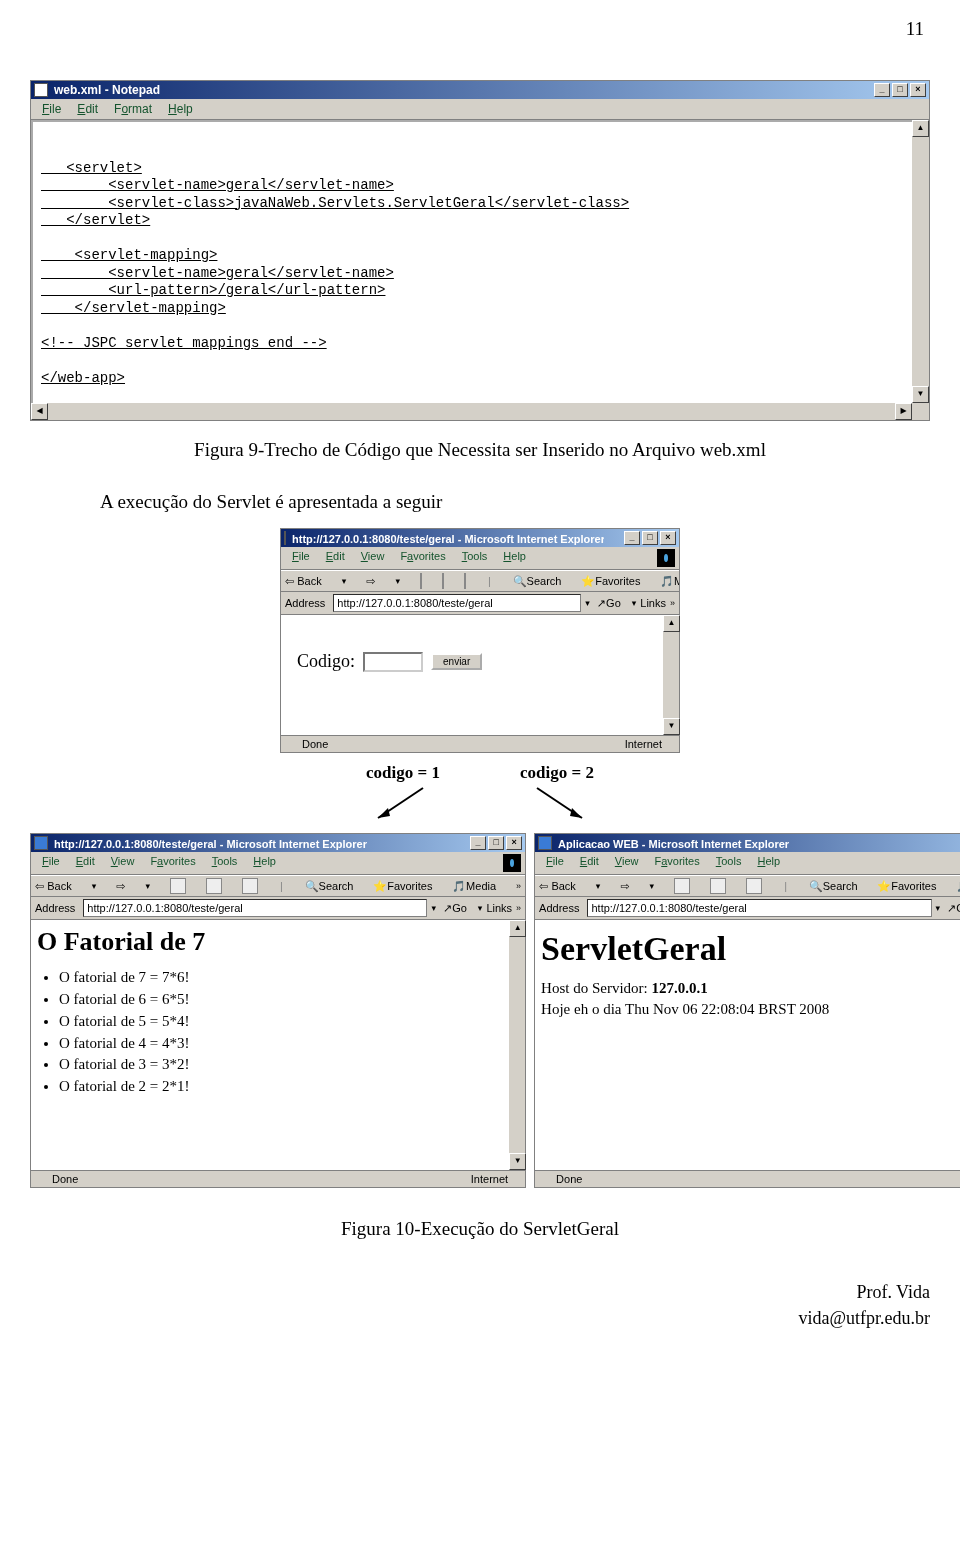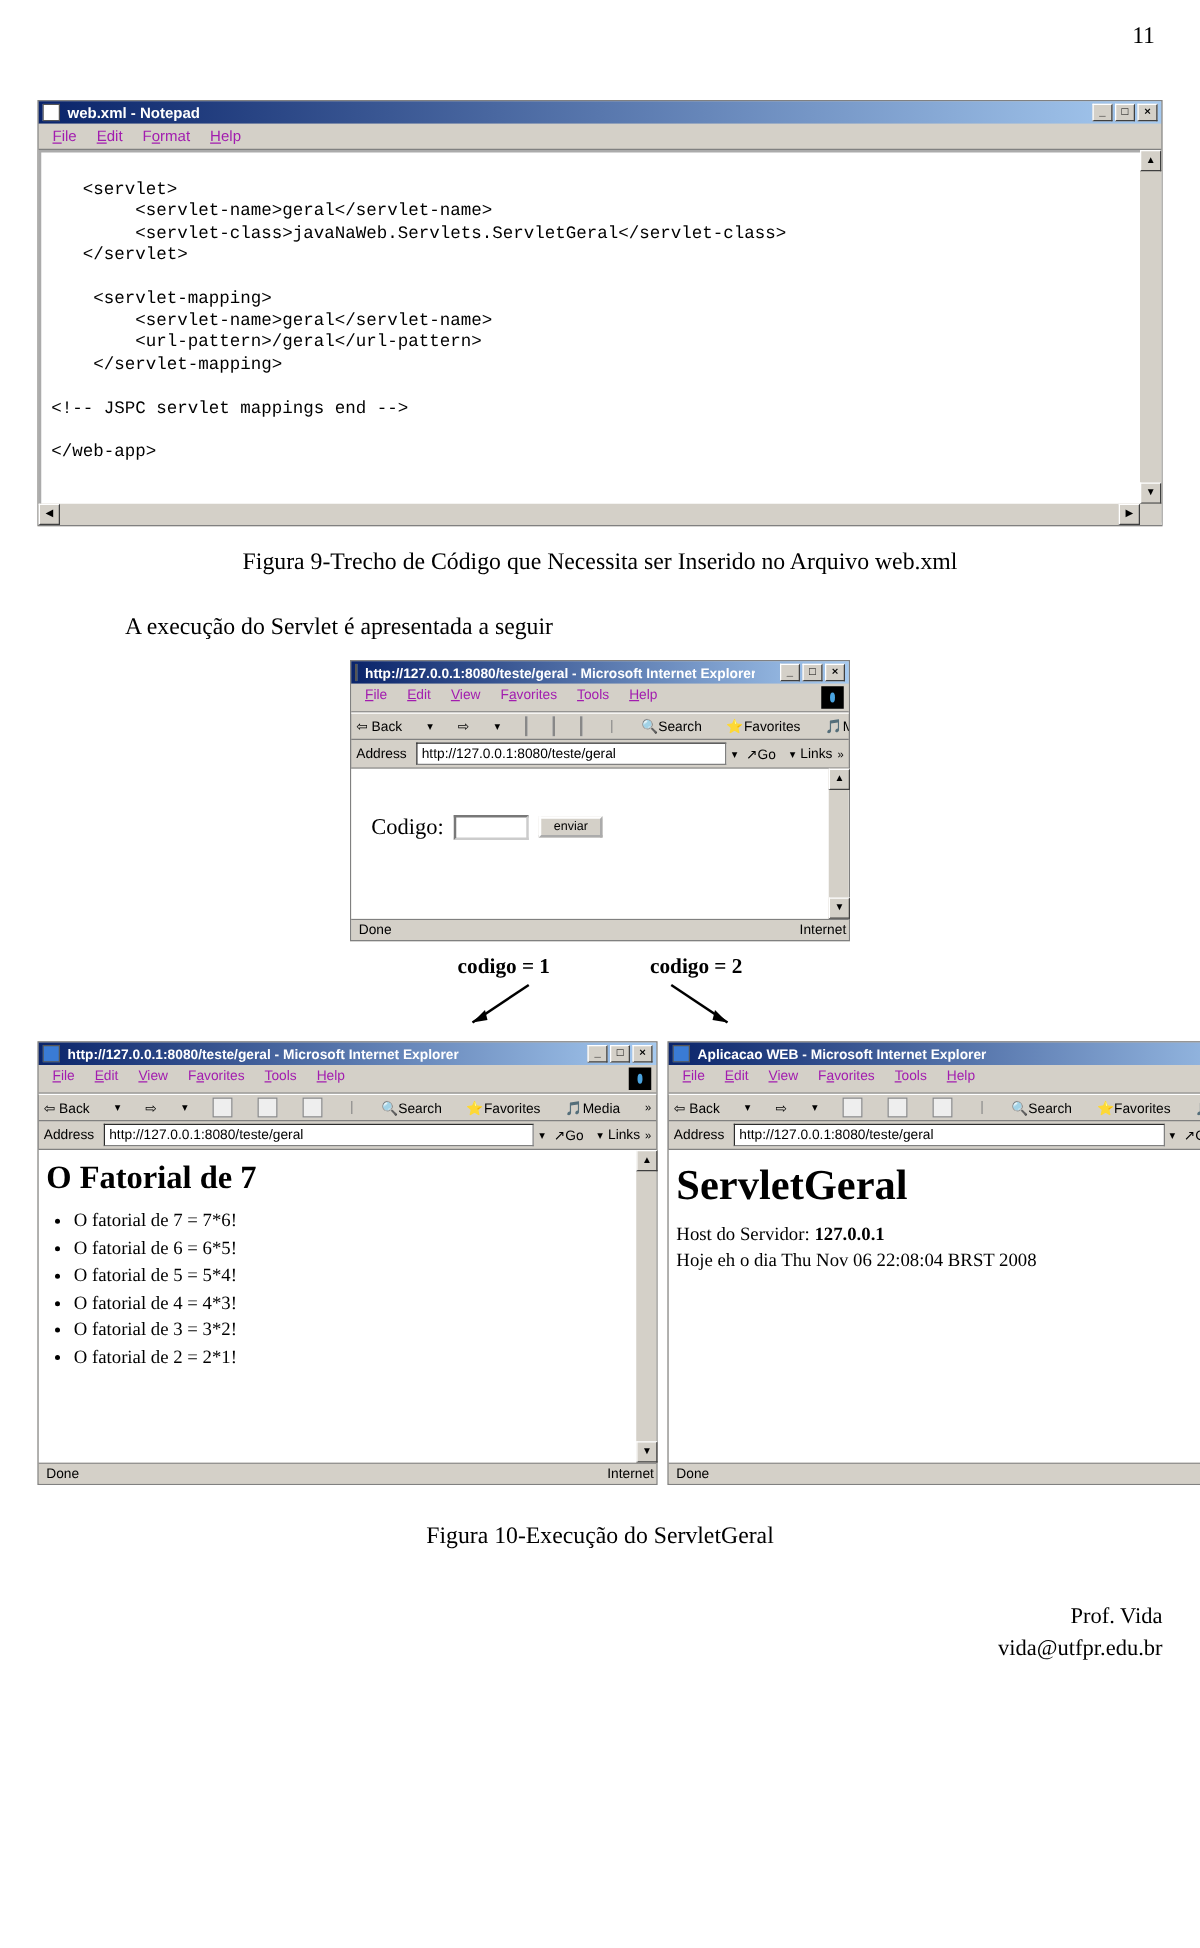--- a/index.html
+++ b/index.html
@@ -20,29 +20,30 @@
   .titlebar {
     display: flex; align-items: center; justify-content: space-between;
     background: linear-gradient(to right, #0a246a, #a6caf0);
     color: #fff; font-weight: bold; padding: 2px 3px;
     font-size: 12px;
   }
   .titlebar .ticon { width:14px; height:14px; background:#fff; margin-right:4px; display:inline-block; border:1px solid #555;}
   .titlebar .tleft { display:flex; align-items:flex-end; gap:2px; overflow:hidden; white-space:nowrap;}
   .titlebar .tbtns { display:flex; gap:2px; }
   .tbtn { width:16px; height:14px; background:#d4d0c8; border:1px solid #fff; border-right-color:#404040; border-bottom-color:#404040; font-size:9px; line-height:11px; color:#000; text-align:center; font-family:Arial; font-weight:bold; cursor:default;}
-  .menubar { display:flex; gap:2px; padding:2px 4px; font-size:12px; background:#d4d0c8; border-bottom:1px solid #808080; color:#a21caf;}
+  .menubar { display:flex; gap:2px; padding:2px 4px; font-size:12px; background:#d4d0c8; border-bottom:1px solid #808080; color:#14532d;}
   .menubar span { padding:1px 7px; }
   .menubar span u{text-decoration:underline;}
   .notepad-body {
-    background:#fff; margin:0; padding:4px 6px 4px 8px;
+    background:#fff; margin:0; padding:20px 6px 4px 8px;
     font-family:"Lucida Console","Courier New",monospace;
     font-size:14px; white-space:pre; line-height:1.25;
     height:300px; overflow:hidden; position:relative;
     border:2px inset #fff;
+    text-decoration:underline;
   }
   .scroll-v { position:absolute; right:0; top:0; bottom:17px; width:17px; background:#d4d0c8;}
   .scroll-h { position:absolute; left:0; right:17px; bottom:0; height:17px; background:#d4d0c8;}
   .scroll-grip { position:absolute; right:0; bottom:0; width:17px; height:17px; background:#d4d0c8;}
   .sbtn { width:17px; height:17px; background:#d4d0c8; border:1px solid #fff; border-right-color:#404040; border-bottom-color:#404040; font-size:8px; text-align:center; line-height:13px;}
   .caption {
     text-align:center; font-family:"Times New Roman",serif;
     font-size:19px; margin:18px 0 26px 0;
   }
   .body-text {
@@ -50,21 +51,21 @@
     margin:0 0 12px 70px; line-height:1.55;
   }
   
   .ie-win { border:1px solid #808080; background:#d4d0c8; font-family:Tahoma,sans-serif;}
   .ie-toolbar { display:flex; align-items:center; gap:20px; padding:2px 4px; font-size:11px; border-top:1px solid #fff; border-bottom:1px solid #808080; flex-wrap:nowrap; white-space:nowrap; overflow:hidden;}
   .ie-toolbar .ico { width:16px; height:16px; display:inline-block; border:1px solid #888; background:#eee;}
   .ie-addr { display:flex; align-items:center; gap:4px; padding:2px 4px; font-size:11px; border-bottom:1px solid #808080; white-space:nowrap;}
   .ie-addr input { flex:1; font-size:11px; height:18px; border:1px inset #808080; padding:0 3px; min-width:0;}
   .ie-go { padding:0 3px; }
   .ie-body { background:#fff; padding:6px; position:relative; }
-  .ie-status { display:flex; justify-content:space-between; align-items:center; font-size:11px; padding:2px 2px; border-top:1px solid #808080; background:#d4d0c8;}
+  .ie-status { display:flex; justify-content:space-between; align-items:center; font-size:11px; padding:2px 17px; border-top:1px solid #808080; background:#d4d0c8;}
   .ie-status .cell { display:flex; gap:4px; align-items:center;}
   .logo-square { width:18px; height:18px; background:#000; display:flex; align-items:center; justify-content:center; }
   .logo-square div{width:8px;height:8px;border:2px solid #4aa3df;border-radius:50%;}
   .form-row { display:flex; align-items:center; gap:8px; font-family:"Times New Roman",serif; font-size:18px; padding:30px 10px;}
   .form-row input[type=text]{ width:60px; height:20px; border:2px inset #ccc; font-size:13px;}
   .form-row button{ font-family:Liberation Sans, sans-serif; font-size:10px; padding:1px 10px; background:#d4d0c8; border:2px outset #fff;}
   .arrows { display:flex; justify-content:center; gap:80px; margin:10px 0 6px 0; font-family:"Times New Roman",serif; font-size:17px; font-weight:bold;}
   .arrow-svg { display:block; margin:0 auto 4px auto;}
   .row2 { display:flex; gap:8px; align-items:flex-start;}
   .row2 .ie-win { flex:1; }

